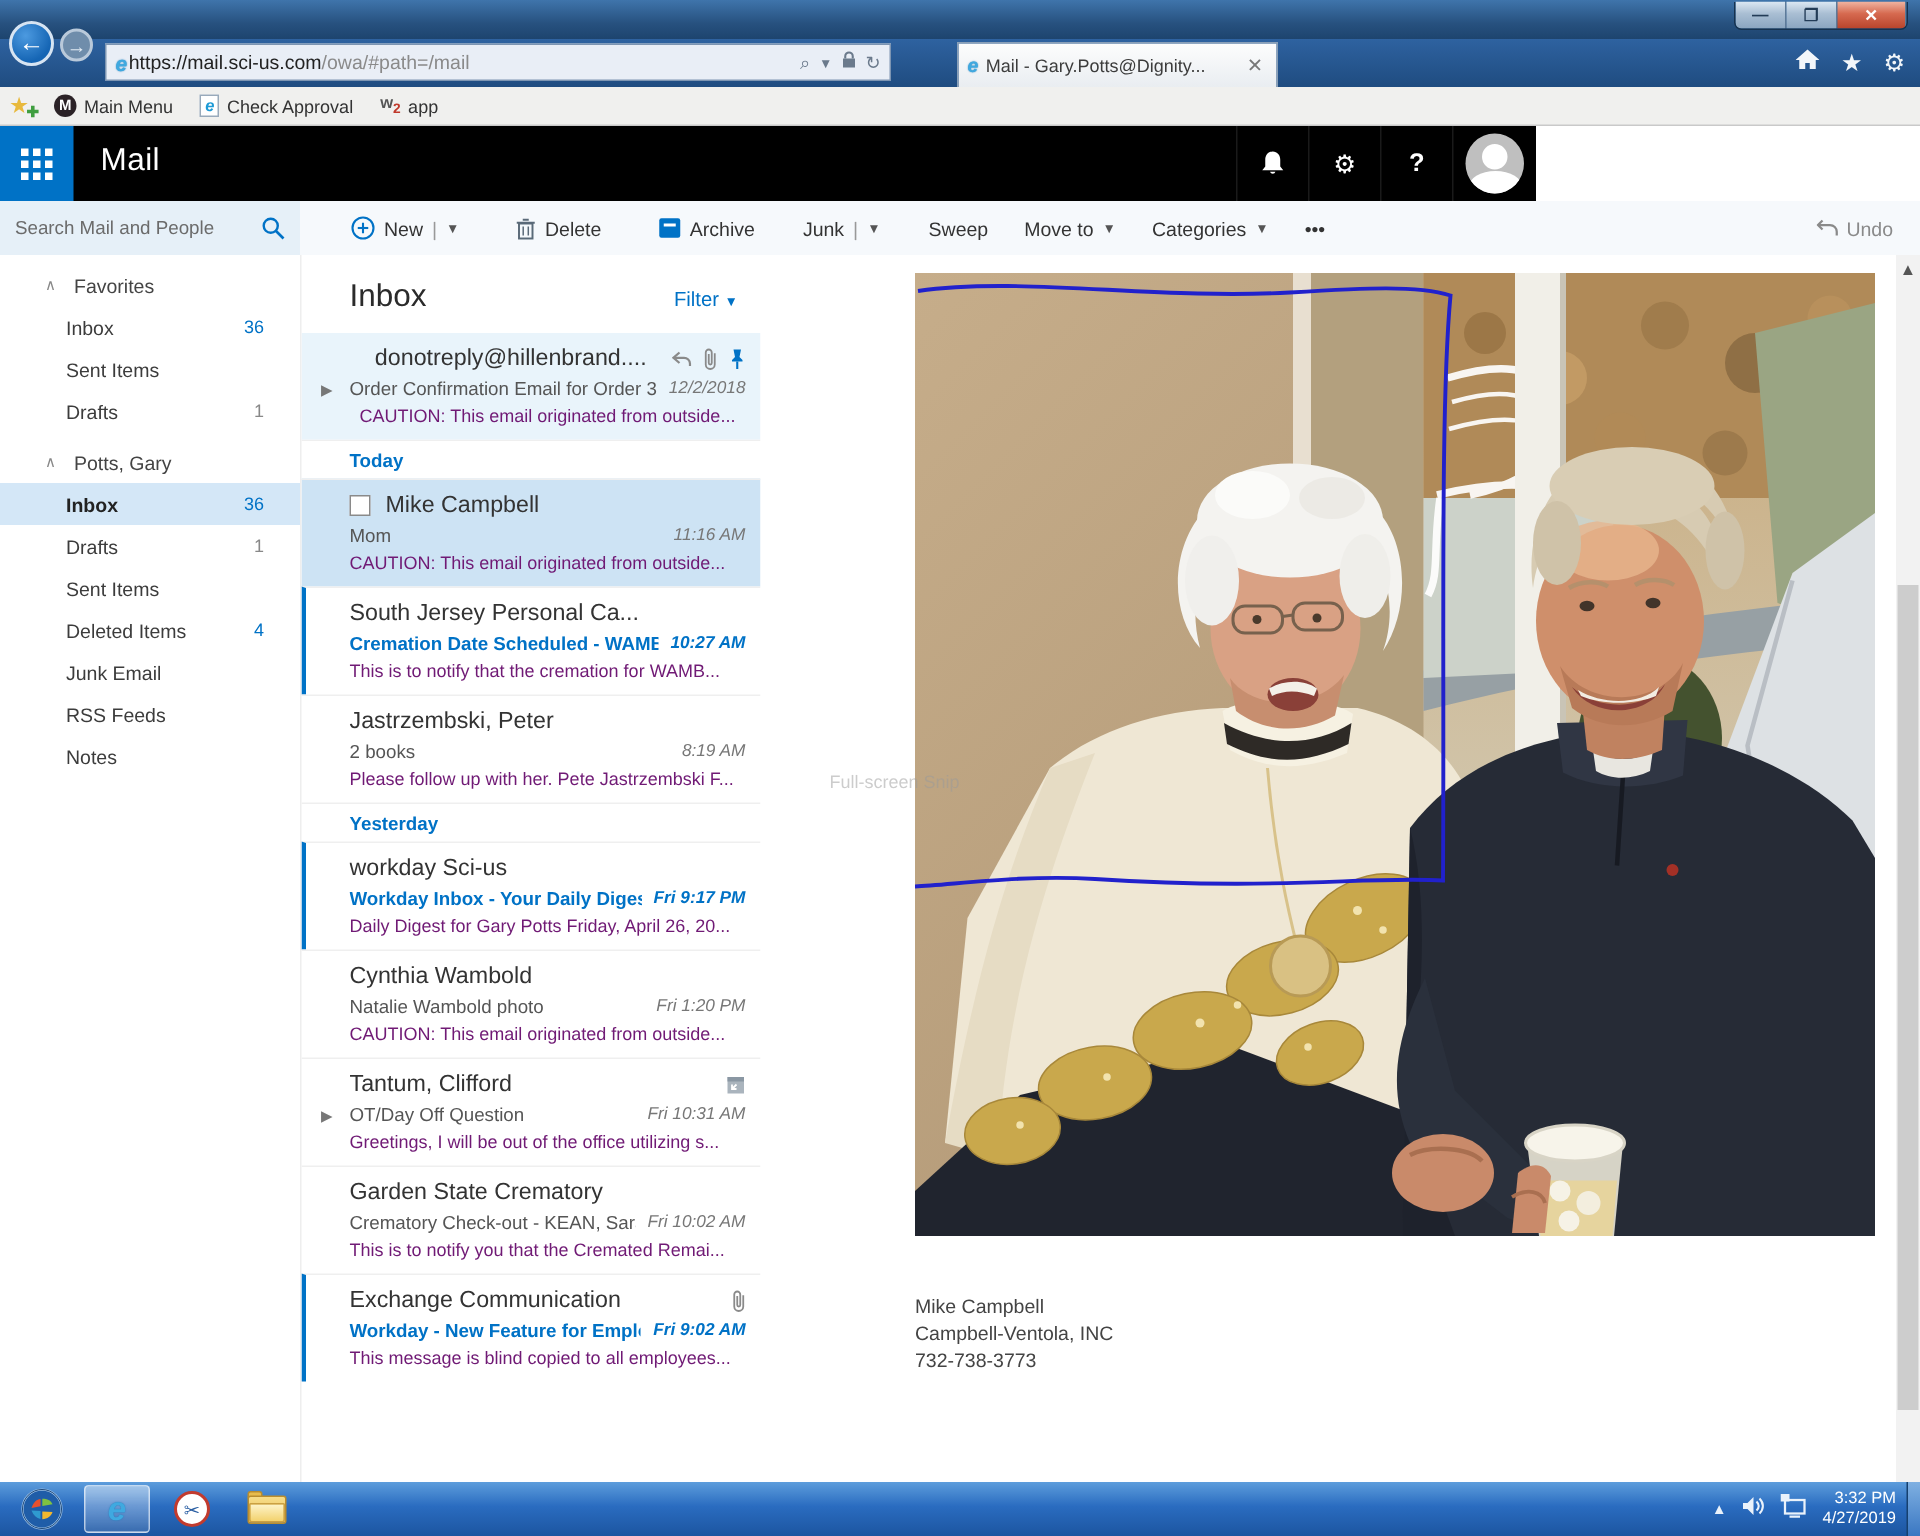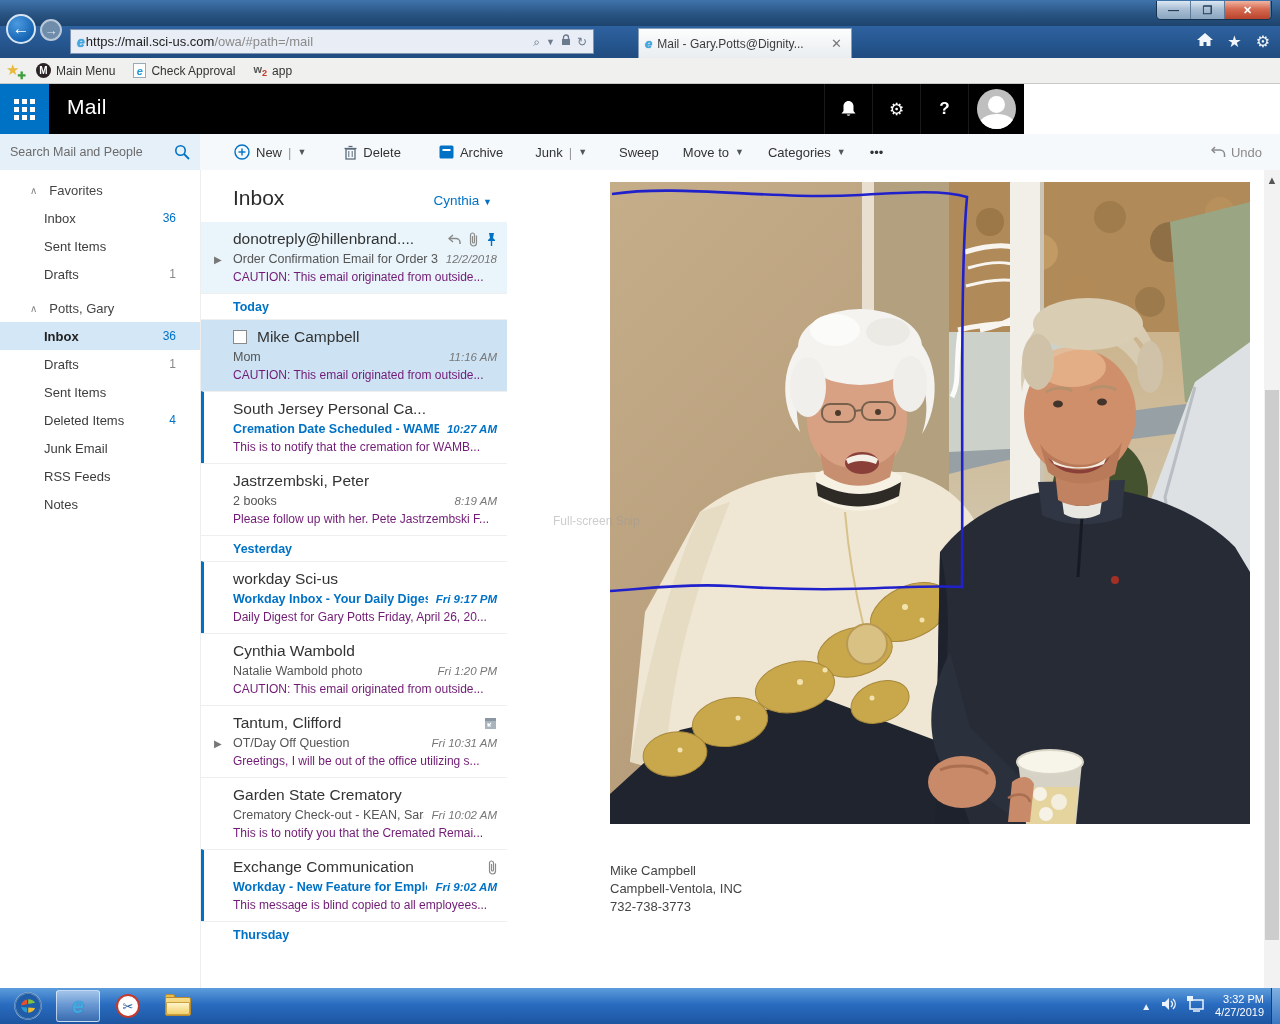--- a/index.html
+++ b/index.html
@@ -79,21 +79,21 @@
   .fitem.sel { background:#d4e7f7; font-weight:bold; color:#222; }
 
   
   #list { position:absolute; left:200px; top:170px; width:322px; height:818px; background:#fff;
     border-left:1px solid #eee; }
   #listhead { display:flex; align-items:baseline; padding:16px 30px 10px 32px; }
   #listtitle { font-size:21px; color:#2b2b2b; flex:1; font-weight:400; }
   #filter { color:#0072c6; font-size:13.5px; }
   #rows { position:absolute; left:0; top:52px; width:306px; bottom:0; overflow:hidden; }
   .erow { position:relative; padding:8px 10px 9px 32px; border-top:1px solid #efefef; }
-  .erow.pinned { background:#e9f4fb; border-top:none; }
+  .erow.pinned { background:#e9f4fb; border-top:none;text-align:center; }
   .erow.sel { background:#cde3f4; }
   .erow.unread { border-left:3px solid #0072c6; padding-left:29px; }
   .r-sender { font-size:15.5px; color:#333; display:flex; align-items:center; }
   .r-sender .nm { flex:1; white-space:nowrap; overflow:hidden; }
   .r-icons { display:flex; gap:8px; align-items:center; }
   .r-line { display:flex; align-items:center; margin-top:4px; }
   .r-sub { flex:1; font-size:12.5px; color:#555; white-space:nowrap; overflow:hidden; }
   .unread .r-sub { color:#0072c6; font-weight:bold; }
   .r-time { font-size:11.5px; color:#777; margin-left:8px; white-space:nowrap;font-style:italic; }
   .unread .r-time { color:#0072c6; font-weight:bold; }
@@ -341,21 +341,21 @@
     </div>
     <div class="fitem">
       <span class="lbl">Notes</span>
       <span class="cnt"></span>
     </div>
   </div>
 
 <div id="list">
   <div id="listhead">
     <span id="listtitle">Inbox</span>
-    <span id="filter"><span>Cynthia</span> <span class="chev" style="color:#0072c6">▼</span></span>
+    <span id="filter"><span>Filter</span> <span class="chev" style="color:#0072c6">▼</span></span>
   </div>
   <div id="rows">
       <div class="erow pinned">
         <div class="r-sender">
           <span class="nm">donotreply@hillenbrand....</span>
           <span class="r-icons">
             <svg width="13" height="11" viewBox="0 0 13 11">
               <path d="M5 1 L1 4.5 L5 8" fill="none" stroke="#8a8a8a" stroke-width="1.5"></path>
               <path d="M1.5 4.5 H8 a4 4 0 014 4 V10" fill="none" stroke="#8a8a8a" stroke-width="1.5"></path>
             </svg>
@@ -464,21 +464,20 @@
               <path d="M7.5 3.5 V11 a3 3 0 01-6 0 V3 a2 2 0 014 0 V10 a1 1 0 01-2 0 V4" fill="none" stroke="#8a8a8a" stroke-width="1.2"></path>
             </svg>
           </span>
         </div>
         <div class="r-line">
           <span class="r-sub">Workday - New Feature for Employe</span>
           <span class="r-time">Fri 9:02 AM</span>
         </div>
         <div class="r-prev">This message is blind copied to all employees...</div>
       </div>
-      <div class="ghdr">Thursday</div>
     </div>
   <div id="lscroll">
     <div class="arr" style="top:0">▲</div>
     <div class="thumb"></div>
     <div class="arr" style="bottom:0">▼</div>
   </div>
 </div>
 
 <div id="reading">
   <div id="photo">

